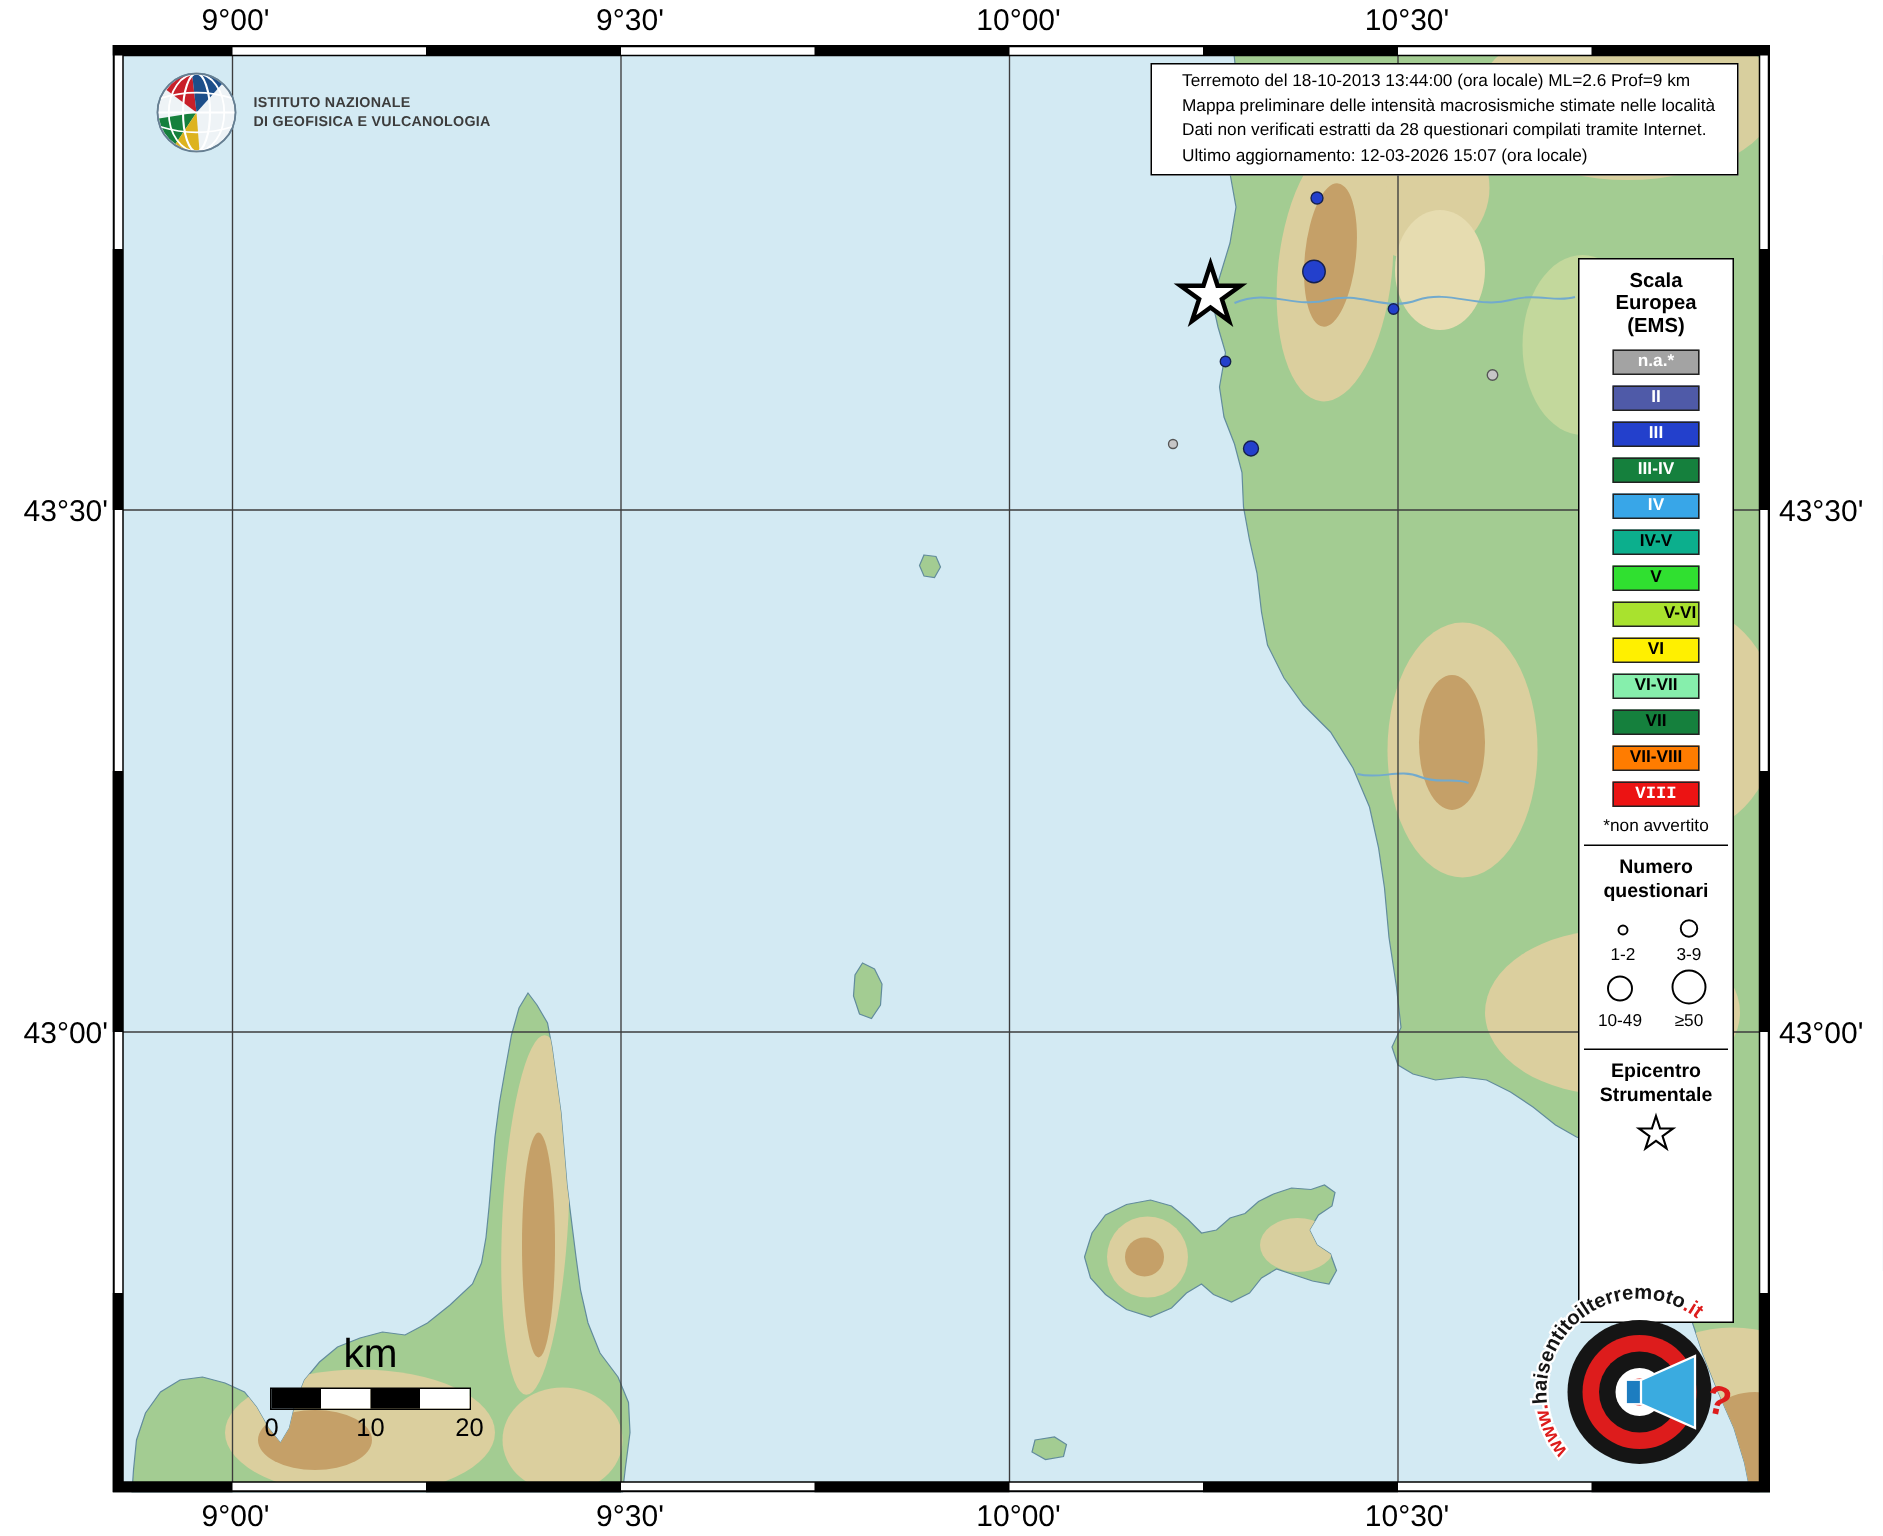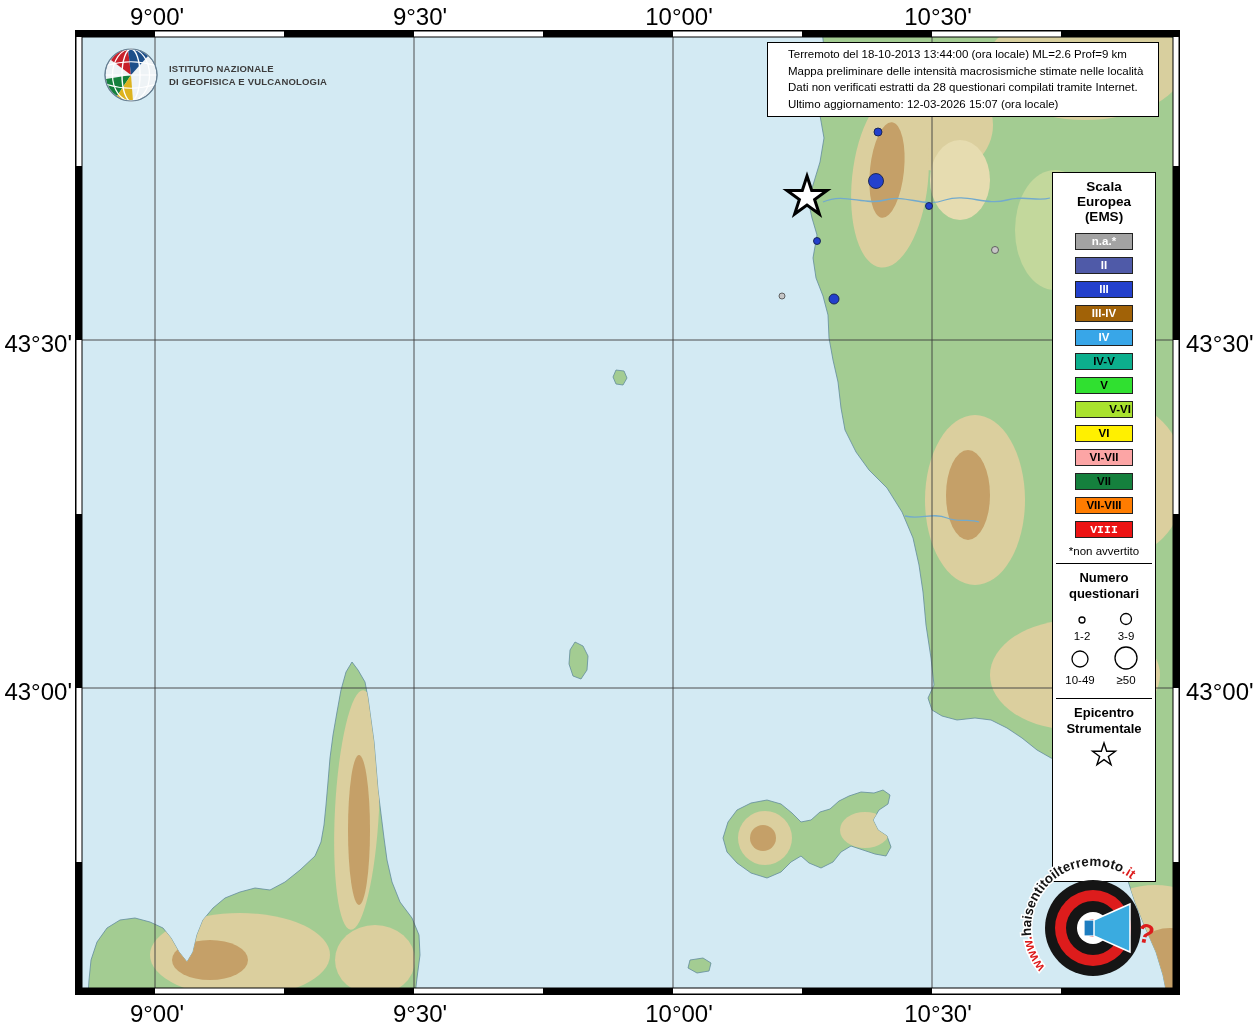--- a/index.html
+++ b/index.html
@@ -1,19 +1,19 @@
 <!DOCTYPE html>
 <html><head>
 <meta charset="utf-8">
 <style>
   html,body{margin:0;padding:0;background:#fff;}
   #page{position:relative;width:1255px;height:1024px;background:#ffffff;overflow:hidden;
         font-family:"Liberation Sans","DejaVu Sans",sans-serif;color:#000;}
   
-  .lon-lbl,.lat-lbl{position:absolute;font-size:24px;color:#000;}
+  .lon-lbl,.lat-lbl{position:absolute;font-size:20px;color:#000;}
   .lon-lbl{width:120px;text-align:center;}
   .lat-lbl{width:70px;}
   
   #map-wrap{position:absolute;left:75px;top:30px;width:1105px;height:965px;}
   #map-svg{position:absolute;left:0;top:0;}
   
   #info-box{position:absolute;left:767px;top:42px;width:392px;box-sizing:border-box;
             background:#fff;border:1px solid #000;padding:3px 20px;font-size:11.5px;
             line-height:1.45;white-space:nowrap;}
   
@@ -208,27 +208,27 @@
   </div>
 
   <div id="legend">
     <div class="lg-title">Scala</div>
     <div class="lg-title">Europea</div>
     <div class="lg-title">(EMS)</div>
     <div id="lg-boxes">
       <div class="lg-box" style="background-color: rgb(163, 163, 163);"><span style="color: rgb(255, 255, 255);">n.a.*</span></div>
       <div class="lg-box" style="background-color: rgb(79, 90, 168);"><span style="color: rgb(255, 255, 255);">II</span></div>
       <div class="lg-box" style="background-color: rgb(35, 64, 204);"><span style="color: rgb(255, 255, 255);">III</span></div>
-      <div class="lg-box" style="background-color: #a16207;"><span style="color: rgb(255, 255, 255);">III-IV</span></div>
+      <div class="lg-box" style="background-color: #15803d;"><span style="color: rgb(255, 255, 255);">III-IV</span></div>
       <div class="lg-box" style="background-color: rgb(56, 166, 232);"><span style="color: rgb(255, 255, 255);">IV</span></div>
       <div class="lg-box" style="background-color: rgb(12, 175, 141);"><span style="color: rgb(0, 0, 0);">IV-V</span></div>
       <div class="lg-box" style="background-color: rgb(48, 224, 48);"><span style="color: rgb(0, 0, 0);">V</span></div>
       <div class="lg-box" style="background-color: rgb(169, 226, 46); padding-left: 32px;"><span style="color: rgb(0, 0, 0);">V-VI</span></div>
       <div class="lg-box" style="background-color: rgb(255, 240, 0);"><span style="color: rgb(0, 0, 0);">VI</span></div>
-      <div class="lg-box" style="background-color: #fca5a5;"><span style="color: rgb(0, 0, 0);">VI-VII</span></div>
+      <div class="lg-box" style="background-color: #86efac;"><span style="color: rgb(0, 0, 0);">VI-VII</span></div>
       <div class="lg-box" style="background-color: #15803d;"><span style="color: rgb(0, 0, 0);">VII</span></div>
       <div class="lg-box" style="background-color: rgb(255, 124, 0);"><span style="color: rgb(0, 0, 0);">VII-VIII</span></div>
       <div class="lg-box" style="background-color: rgb(236, 19, 19); font-family: Liberation Mono, monospace;"><span style="color: rgb(255, 255, 255);">VIII</span></div>
     </div>
     <div class="lg-foot">*non avvertito</div>
     <hr class="lg-hr">
     <div class="lg-sub">Numero</div>
     <div class="lg-sub">questionari</div>
     <svg width="100" height="82" style="margin-top:4px">
       <circle class="qc" cx="28" cy="14" r="3"></circle>
@@ -241,20 +241,34 @@
       <text class="qt" x="72" y="78">≥50</text>
     </svg>
     <hr class="lg-hr">
     <div class="lg-sub">Epicentro</div>
     <div class="lg-sub">Strumentale</div>
     <svg width="30" height="28" style="margin-top:3px">
       <path transform="translate(15,15)" d="M0,-12 L2.7,-3.72 L11.41,-3.71 L4.37,1.42 L7.05,9.71 L0,4.6 L-7.05,9.71 L-4.37,1.42 L-11.41,-3.71 L-2.7,-3.72 Z" fill="#ffffff" stroke="#000000" stroke-width="1.4"></path>
     </svg>
   </div>
 
+  <div id="scalebar">
+    <div id="sb-km">km</div>
+    <div id="sb-bar">
+      <div class="sb-seg sb-b"></div>
+        <div class="sb-seg sb-w"></div>
+        <div class="sb-seg sb-b"></div>
+        <div class="sb-seg sb-w"></div>
+    </div>
+    <div id="sb-ticks">
+      <span class="sb-tick" style="left:-19px">0</span>
+      <span class="sb-tick" style="left:47px">10</span>
+      <span class="sb-tick" style="left:113px">20</span>
+    </div>
+  </div>
 
   <div id="hsit">
     <svg width="156" height="162" viewBox="0 0 156 162">
       <defs>
         <path id="wmc" d="M33.2,123.8 A62,62 0 1 1 120.8,123.8" fill="none"></path>
       </defs>
       <text class="wm-text">
         <textPath href="#wmc" startOffset="6">
           <tspan fill="#dd1c1c">www.</tspan><tspan fill="#141414">haisentitoilterremoto</tspan><tspan fill="#dd1c1c">.it</tspan>
         </textPath>

